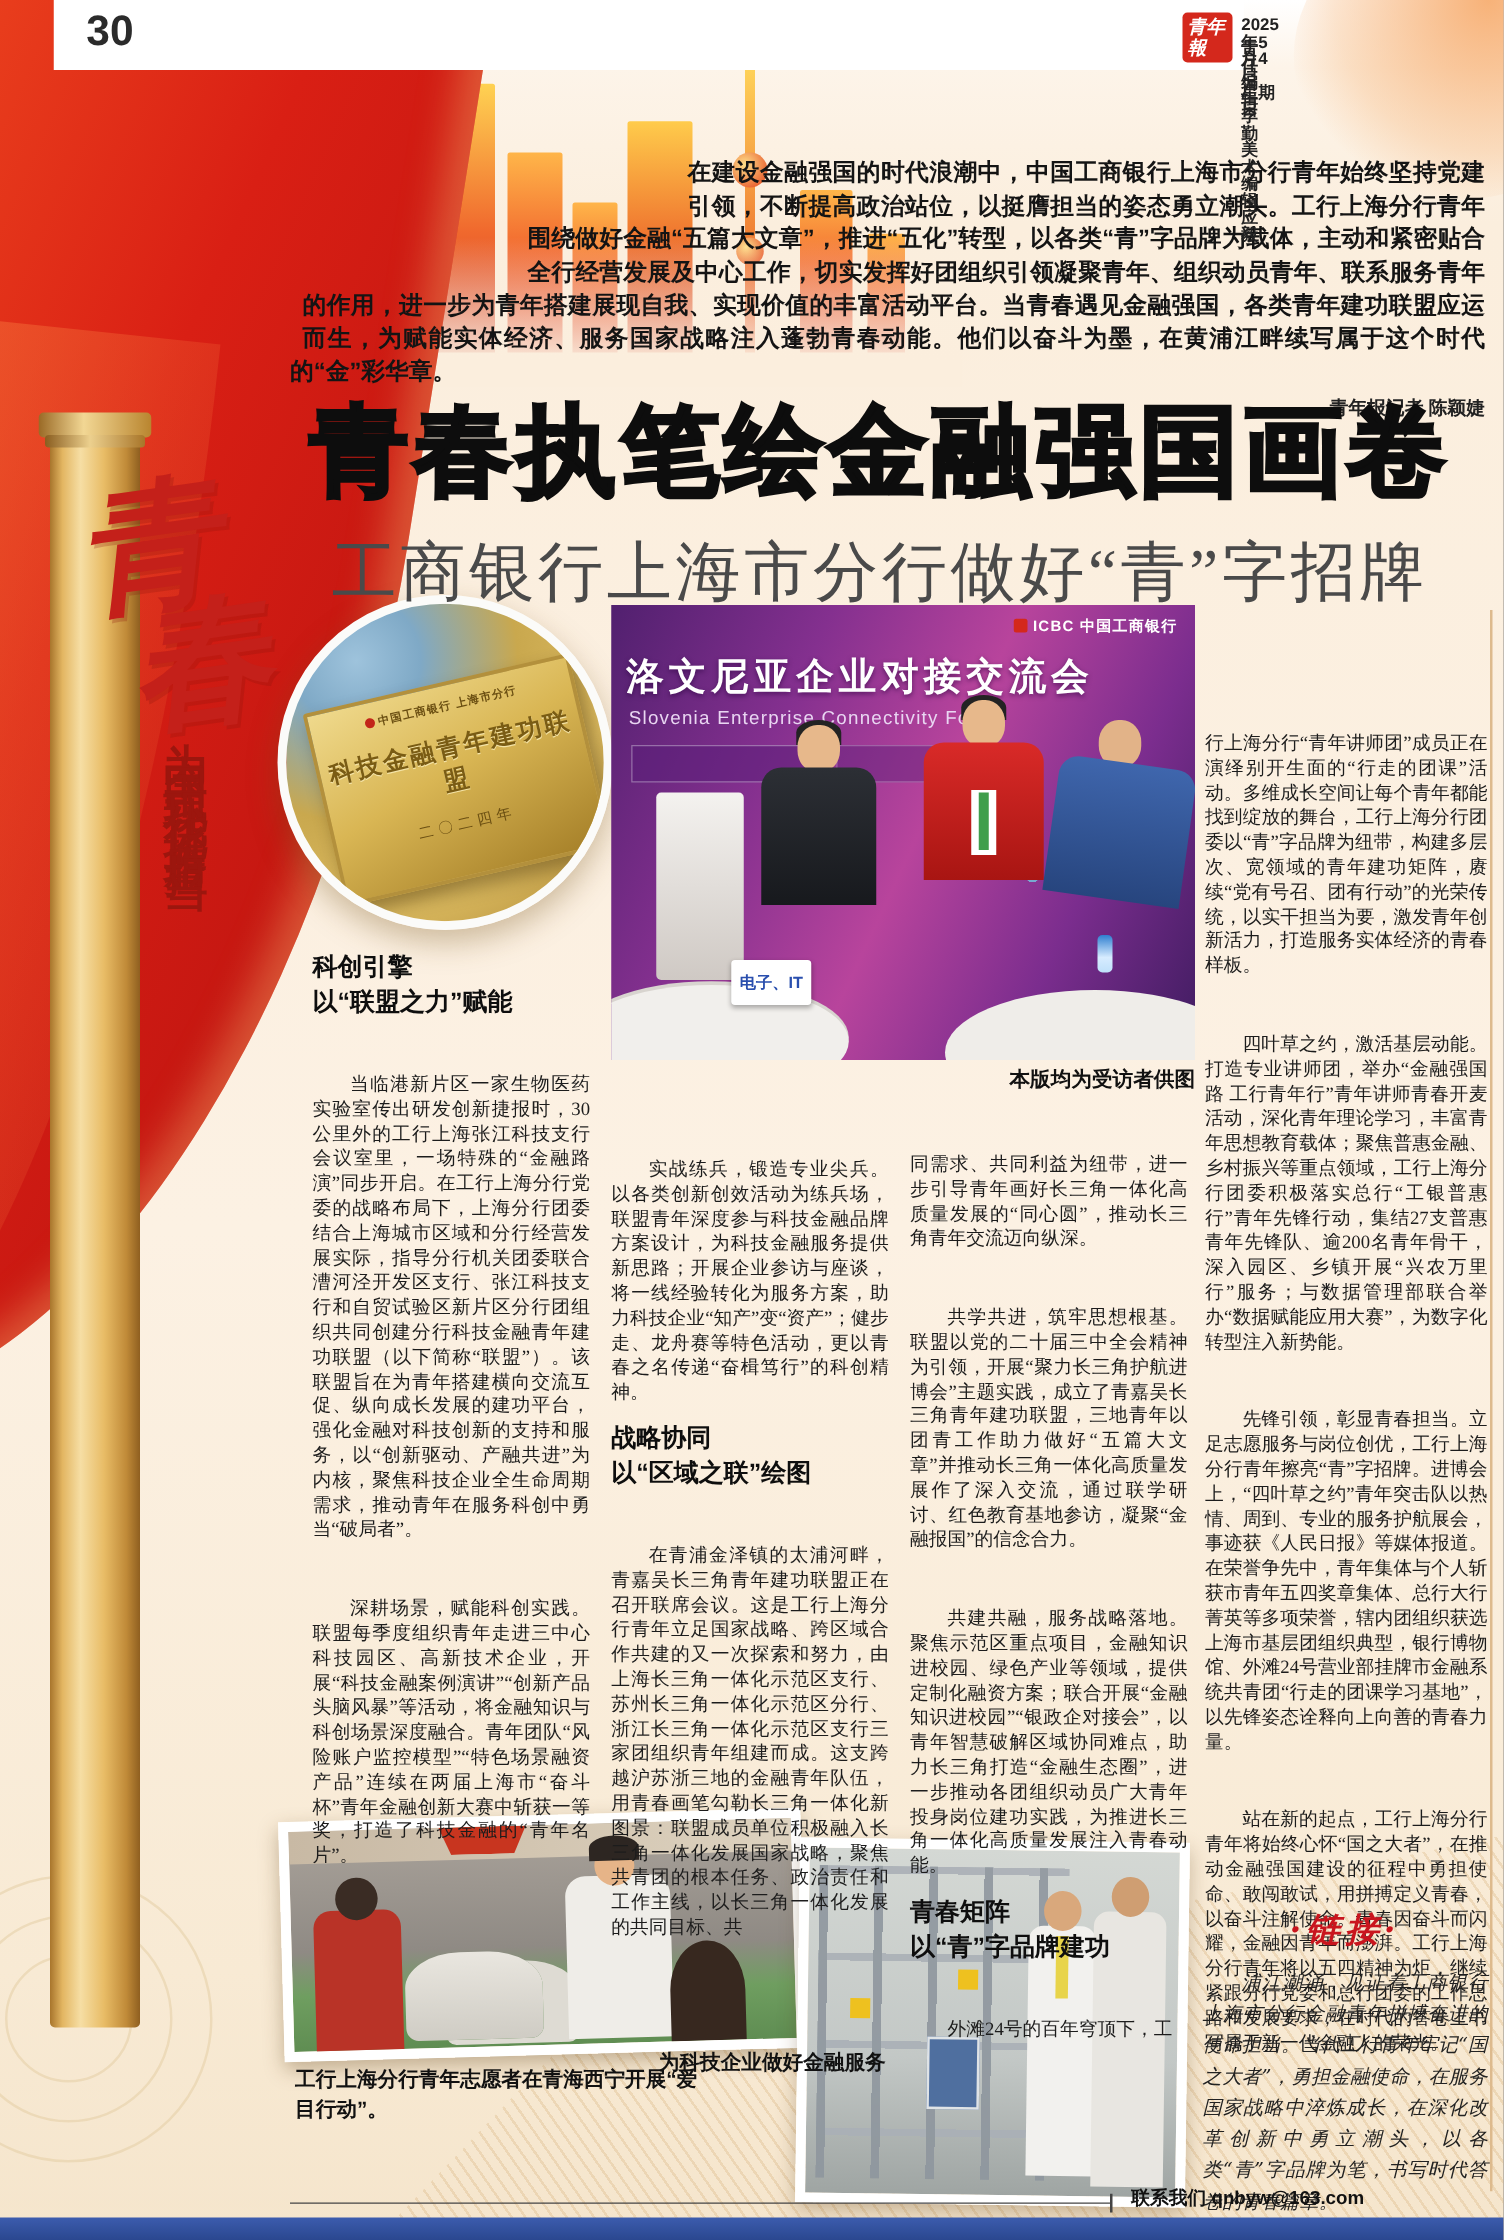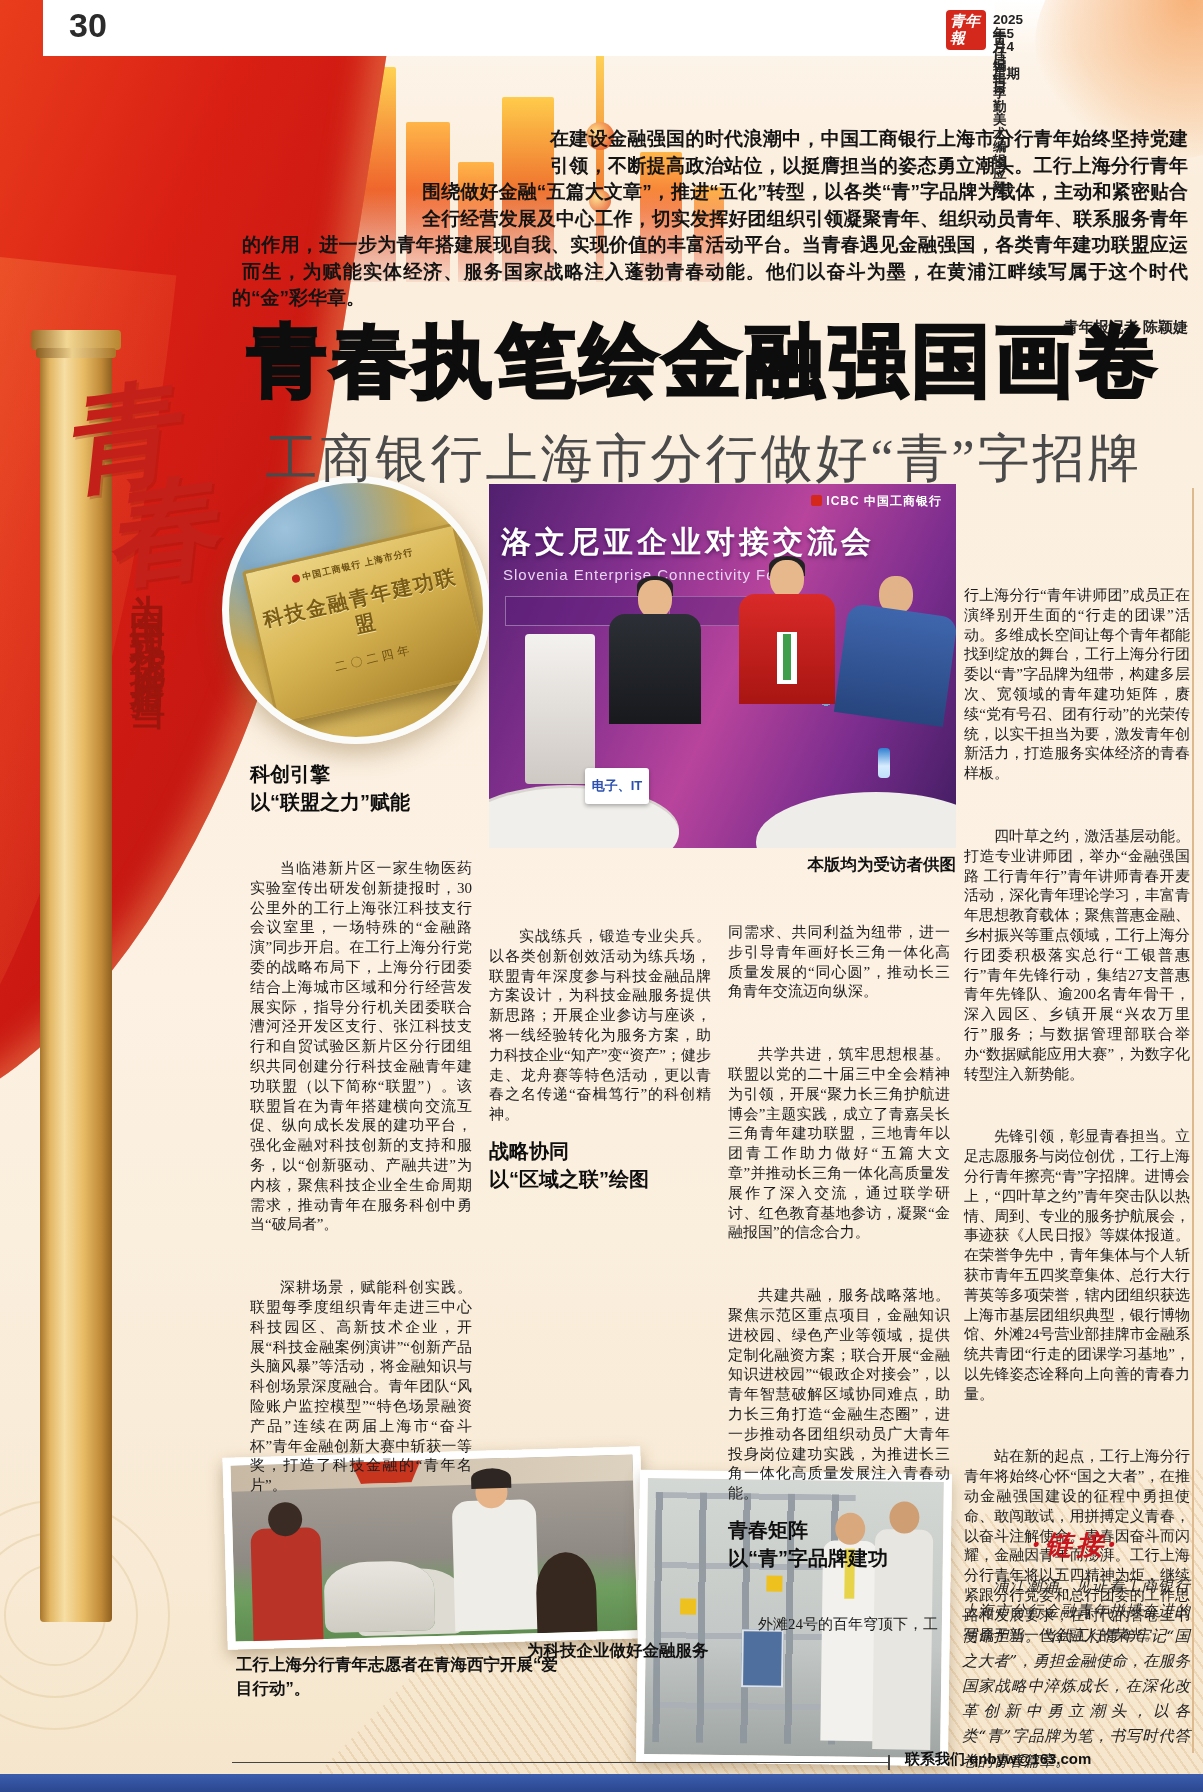--- a/index.html
+++ b/index.html
@@ -277,20 +277,21 @@
     <p class="body">当临港新片区一家生物医药实验室传出研发创新捷报时，30公里外的工行上海张江科技支行会议室里，一场特殊的“金融路演”同步开启。在工行上海分行党委的战略布局下，上海分行团委结合上海城市区域和分行经营发展实际，指导分行机关团委联合漕河泾开发区支行、张江科技支行和自贸试验区新片区分行团组织共同创建分行科技金融青年建功联盟（以下简称“联盟”）。该联盟旨在为青年搭建横向交流互促、纵向成长发展的建功平台，强化金融对科技创新的支持和服务，以“创新驱动、产融共进”为内核，聚焦科技企业全生命周期需求，推动青年在服务科创中勇当“破局者”。</p>
     <p class="body">深耕场景，赋能科创实践。联盟每季度组织青年走进三中心科技园区、高新技术企业，开展“科技金融案例演讲”“创新产品头脑风暴”等活动，将金融知识与科创场景深度融合。青年团队“风险账户监控模型”“特色场景融资产品”连续在两届上海市“奋斗杯”青年金融创新大赛中斩获一等奖，打造了科技金融的“青年名片”。</p>
   </div>
 
   <div class="col c2">
     <p class="body">实战练兵，锻造专业尖兵。以各类创新创效活动为练兵场，联盟青年深度参与科技金融品牌方案设计，为科技金融服务提供新思路；开展企业参访与座谈，将一线经验转化为服务方案，助力科技企业“知产”变“资产”；健步走、龙舟赛等特色活动，更以青春之名传递“奋楫笃行”的科创精神。</p>
     <div class="sec-head">
       <div>战略协同</div>
       <div>以“区域之联”绘图</div>
     </div>
+    <p class="body">在青浦金泽镇的太浦河畔，青嘉吴长三角青年建功联盟正在召开联席会议。这是工行上海分行青年立足国家战略、跨区域合作共建的又一次探索和努力，由上海长三角一体化示范区支行、苏州长三角一体化示范区分行、浙江长三角一体化示范区支行三家团组织青年组建而成。这支跨越沪苏浙三地的金融青年队伍，用青春画笔勾勒长三角一体化新图景：联盟成员单位积极融入长三角一体化发展国家战略，聚焦共青团的根本任务、政治责任和工作主线，以长三角一体化发展的共同目标、共</p>
   </div>
 
   <div class="col c3">
     <p class="body noind">同需求、共同利益为纽带，进一步引导青年画好长三角一体化高质量发展的“同心圆”，推动长三角青年交流迈向纵深。</p>
     <p class="body">共学共进，筑牢思想根基。联盟以党的二十届三中全会精神为引领，开展“聚力长三角护航进博会”主题实践，成立了青嘉吴长三角青年建功联盟，三地青年以团青工作助力做好“五篇大文章”并推动长三角一体化高质量发展作了深入交流，通过联学研讨、红色教育基地参访，凝聚“金融报国”的信念合力。</p>
     <p class="body">共建共融，服务战略落地。聚焦示范区重点项目，金融知识进校园、绿色产业等领域，提供定制化融资方案；联合开展“金融知识进校园”“银政企对接会”，以青年智慧破解区域协同难点，助力长三角打造“金融生态圈”，进一步推动各团组织动员广大青年投身岗位建功实践，为推进长三角一体化高质量发展注入青春动能。</p>
     <div class="sec-head">
       <div>青春矩阵</div>
       <div>以“青”字品牌建功</div>
     </div>

